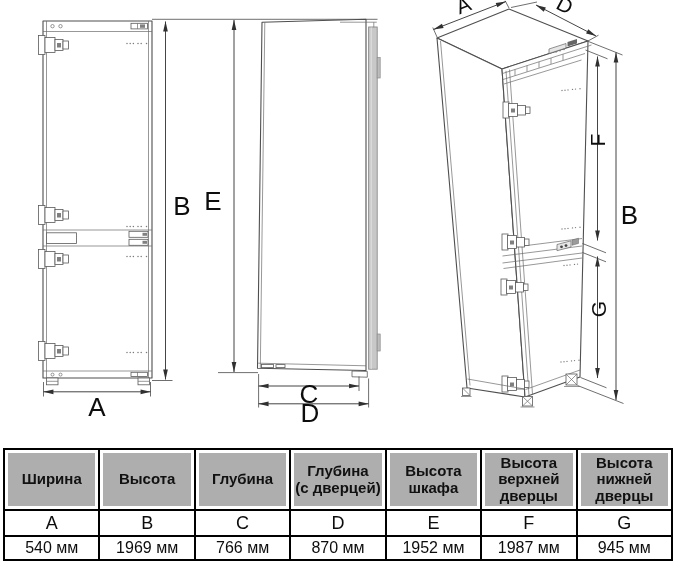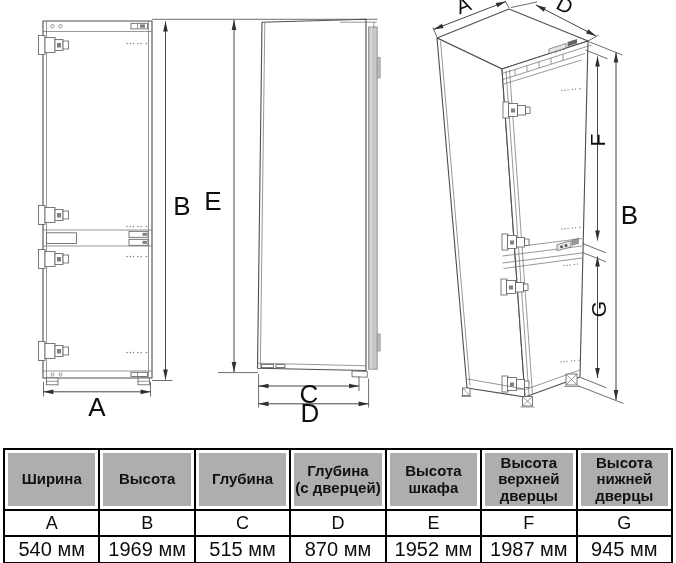--- a/index.html
+++ b/index.html
@@ -32,21 +32,21 @@
   }
   table.spec th, table.spec td { border:2px solid #000; }
   table.spec th { height:53px; padding:3px; background:#fff; }
   .hdr {
     background:#aeaeae; width:100%; height:53px;
     display:flex; align-items:center; justify-content:center;
     font-size:15px; font-weight:bold; line-height:1.1;
     white-space:pre-line; text-align:center; color:#111;
   }
   tr.letters td { height:22px; text-align:center; font-size:18px; }
-  tr.values  td { height:20px; text-align:center; font-size:20px; }
+  tr.values  td { height:20px; text-align:center; font-size:16px; }
 </style>
 </head>
 <body>
 
 <div>
 
 <svg id="diagram" width="676" height="446" viewBox="0 0 676 446" xmlns="http://www.w3.org/2000/svg">
   <defs>
     <marker id="arw" viewBox="0 0 12 6" refX="11" refY="3" markerWidth="13" markerHeight="6.5" orient="auto-start-reverse">
       <path d="M0.8,0.6 L11.2,3 L0.8,5.4 Z" fill="#303030"></path>
@@ -343,21 +343,21 @@
       <td>B</td>
       <td>C</td>
       <td>D</td>
       <td>E</td>
       <td>F</td>
       <td>G</td>
     </tr>
     <tr class="values">
       <td>540 мм</td>
       <td>1969 мм</td>
-      <td>515 мм</td>
+      <td>766 мм</td>
       <td>870 мм</td>
       <td>1952 мм</td>
       <td>1987 мм</td>
       <td>945 мм</td>
     </tr>
   </tbody>
 </table>
 
 </div>
 

